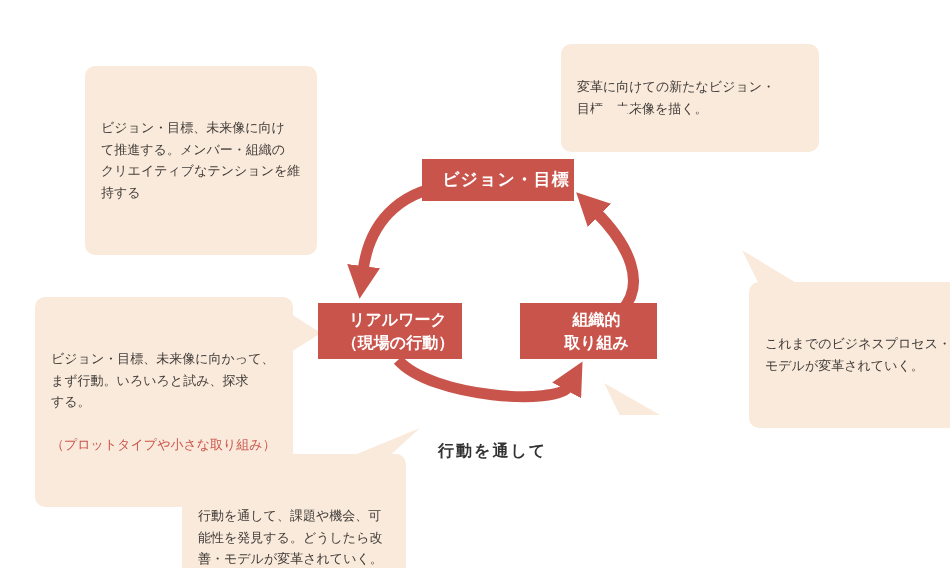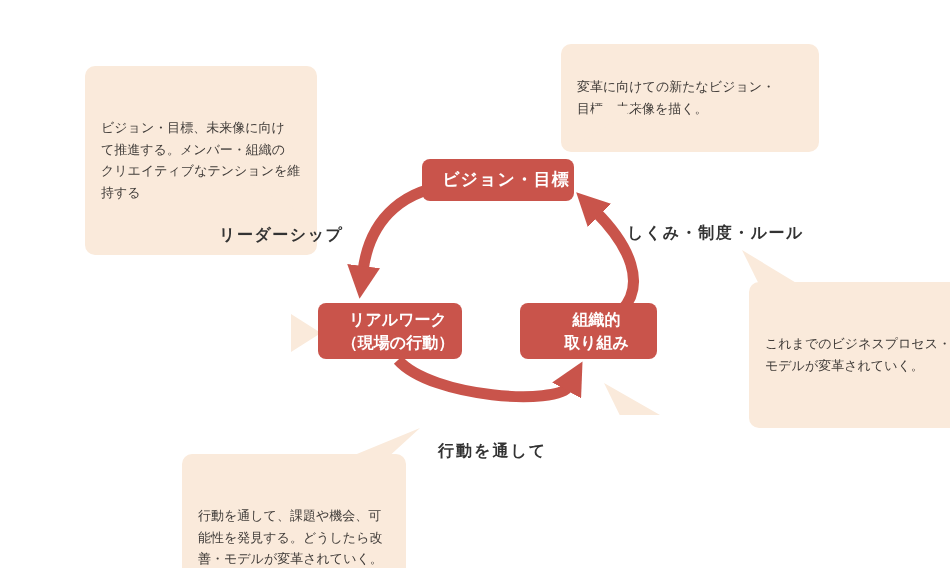--- a/index.html
+++ b/index.html
@@ -14,21 +14,21 @@
     width:950px;height:568px;overflow:hidden;
   }
   .canvas{position:relative;width:950px;height:568px;background:#ffffff;}
   .arrows{position:absolute;left:0;top:0;z-index:1;}
   .arc{fill:none;stroke:var(--accent);stroke-width:11;}
   #arrowhead path{fill:var(--accent);}
 
   .node{
     position:absolute;z-index:3;
     background:var(--accent);color:#ffffff;
-    border-radius:8px;
+    border-radius:0;
     display:flex;align-items:center;justify-content:center;
     text-align:center;font-weight:bold;
     white-space:pre-line;line-height:1.45;padding-left:16px;
   }
   .node-vision{left:422px;top:159px;width:152px;height:42px;font-size:17px;letter-spacing:1px;}
   .node-realwork{left:318px;top:303px;width:144px;height:56px;font-size:16px;}
   .node-organizational{left:520px;top:303px;width:137px;height:56px;font-size:16px;}
 
   .edge-label{
     position:absolute;z-index:2;
@@ -99,34 +99,38 @@
 目標、未来像を描く。</div>
   </div>
   <div class="tail tail-2"></div>
 
   <div class="bubble bubble-3">
     <div>これまでのビジネスプロセス・
 モデルが変革されていく。</div>
   </div>
   <div class="tail tail-3"></div>
 
+  <div class="bubble bubble-4">
+    <div>ビジョン・目標、未来像に向かって、
+まず行動。いろいろと試み、探求
+する。</div>
+    <div class="accent-line">（プロットタイプや小さな取り組み）</div>
+  </div>
   <div class="tail tail-4"></div>
 
   <div class="tail tail-5"></div>
 
   <div class="bubble bubble-6">
     <div>行動を通して、課題や機会、可
 能性を発見する。どうしたら改
 善・モデルが変革されていく。</div>
   </div>
   <div class="tail tail-6"></div>
 
   <div class="node node-vision">ビジョン・目標</div>
   <div class="node node-organizational">組織的
 取り組み</div>
   <div class="node node-realwork">リアルワーク
 （現場の行動）</div>
 
-  <div class="edge-label label-leadership">リーダーシップ</div>
-  <div class="edge-label label-rules">しくみ・制度・ルール</div>
   <div class="edge-label label-practice">行動を通して</div>
 
 </div>
 
 </body></html>

